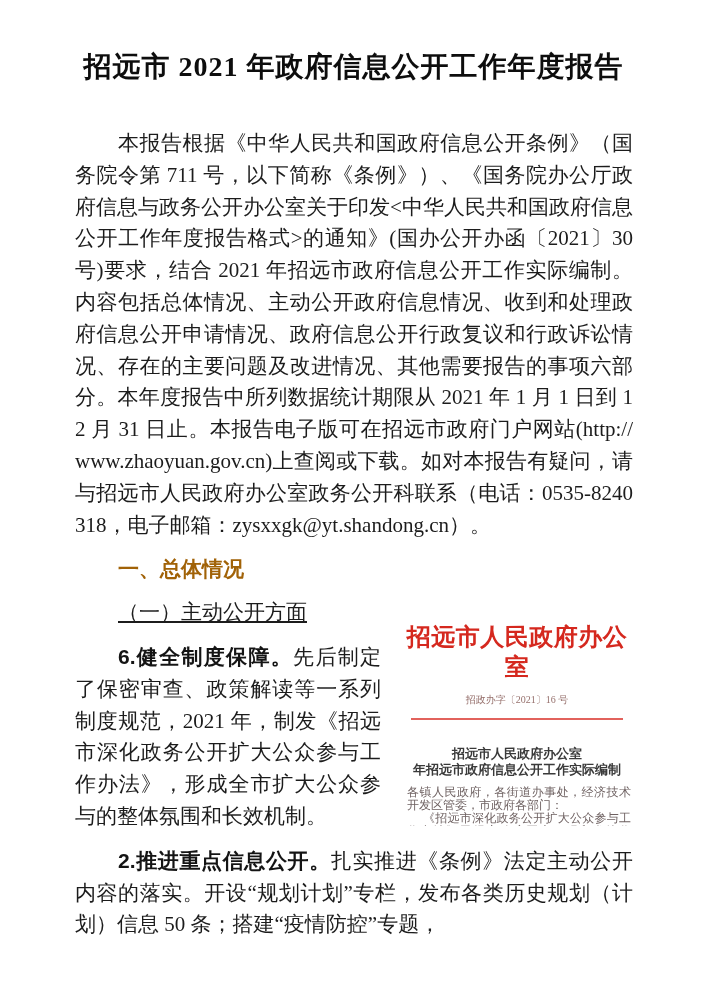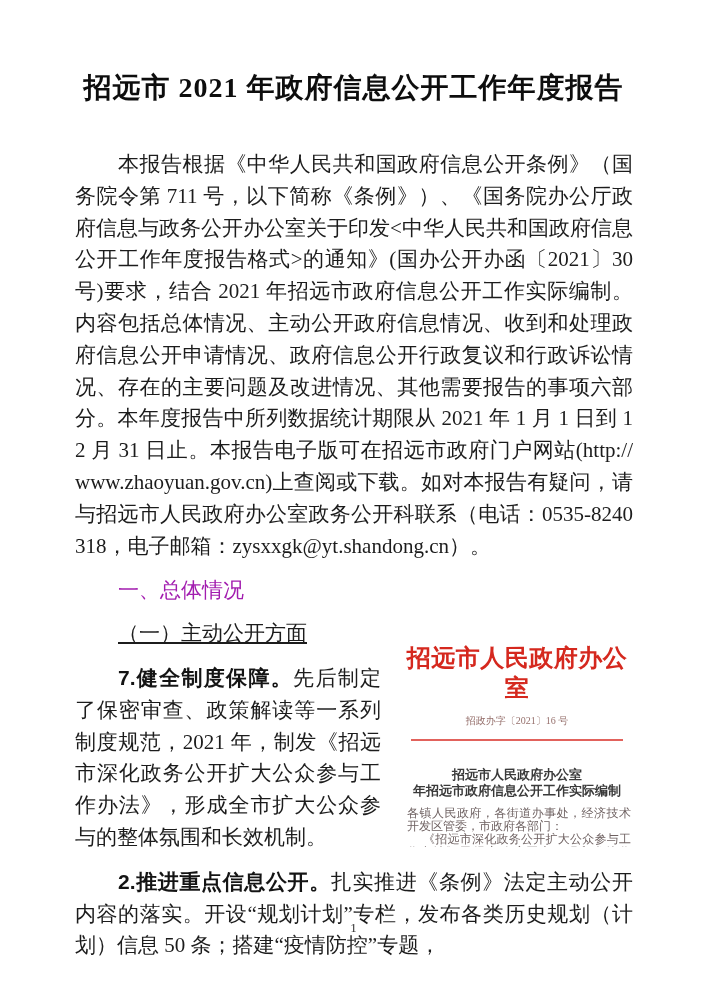--- a/index.html
+++ b/index.html
@@ -8,43 +8,43 @@
     width: 707px;
     height: 999px;
     margin: 0 auto;
     background: #ffffff;
     overflow: hidden;
     font-family: "Liberation Serif", "DejaVu Serif", serif;
     color: #1c1c1c;
   }
   .doc-title {
     margin: 0;
-    padding-top: 69px;
+    padding-top: 48px;
     text-align: center;
     font-size: 28px;
     line-height: 38px;
     font-weight: bold;
     color: #0d0d0d;
     letter-spacing: 1px;
   }
   .content {
     width: 582px;
     margin: 42px 0 0 63px;
     font-size: 21px;
     line-height: 31.8px;
     text-align: justify;
     word-break: break-all;
   }
   .content p { margin: 12px; }
   .indent { text-indent: 43px; }
   .h1 {
     text-indent: 43px;
     font-family: "Liberation Sans", "DejaVu Sans", sans-serif;
-    font-weight: normal;
-    color: #a21caf;
+    font-weight: bold;
+    color: #a16207;
   }
   .h2 { text-indent: 43px; text-decoration: underline; }
   .lead {
     font-family: "Liberation Sans", "DejaVu Sans", sans-serif;
     font-weight: bold;
     color: #141414;
   }
   
   .notice {
     float: right;
@@ -130,21 +130,21 @@
       <div class="notice-body">
         <p>各镇人民政府，各街道办事处，经济技术开发区管委，市政府各部门：</p>
         <p class="bindent">《招远市深化政务公开扩大公众参与工作办法》已经市政府同意，现印发给你们，请认真贯彻落实。</p>
       </div>
     </aside>
 
     <p class="h1">一、总体情况</p>
 
     <p class="h2">（一）主动公开方面</p>
 
-    <p class="indent"><span class="lead">7.健全制度保障。</span><span>先后制定了保密审查、政策解读等一系列制度规范，2021 年，制发《招远市深化政务公开扩大公众参与工作办法》，形成全市扩大公众参与的整体氛围和长效机制。</span></p>
+    <p class="indent"><span class="lead">6.健全制度保障。</span><span>先后制定了保密审查、政策解读等一系列制度规范，2021 年，制发《招远市深化政务公开扩大公众参与工作办法》，形成全市扩大公众参与的整体氛围和长效机制。</span></p>
 
     <p class="indent"><span class="lead">2.推进重点信息公开。</span><span>扎实推进《条例》法定主动公开内容的落实。开设“规划计划”专栏，发布各类历史规划（计划）信息 50 条；搭建“疫情防控”专题，</span></p>
 
   </div>
 
   <div class="page-num">1</div>
 
 </div>
 
 </body></html>

